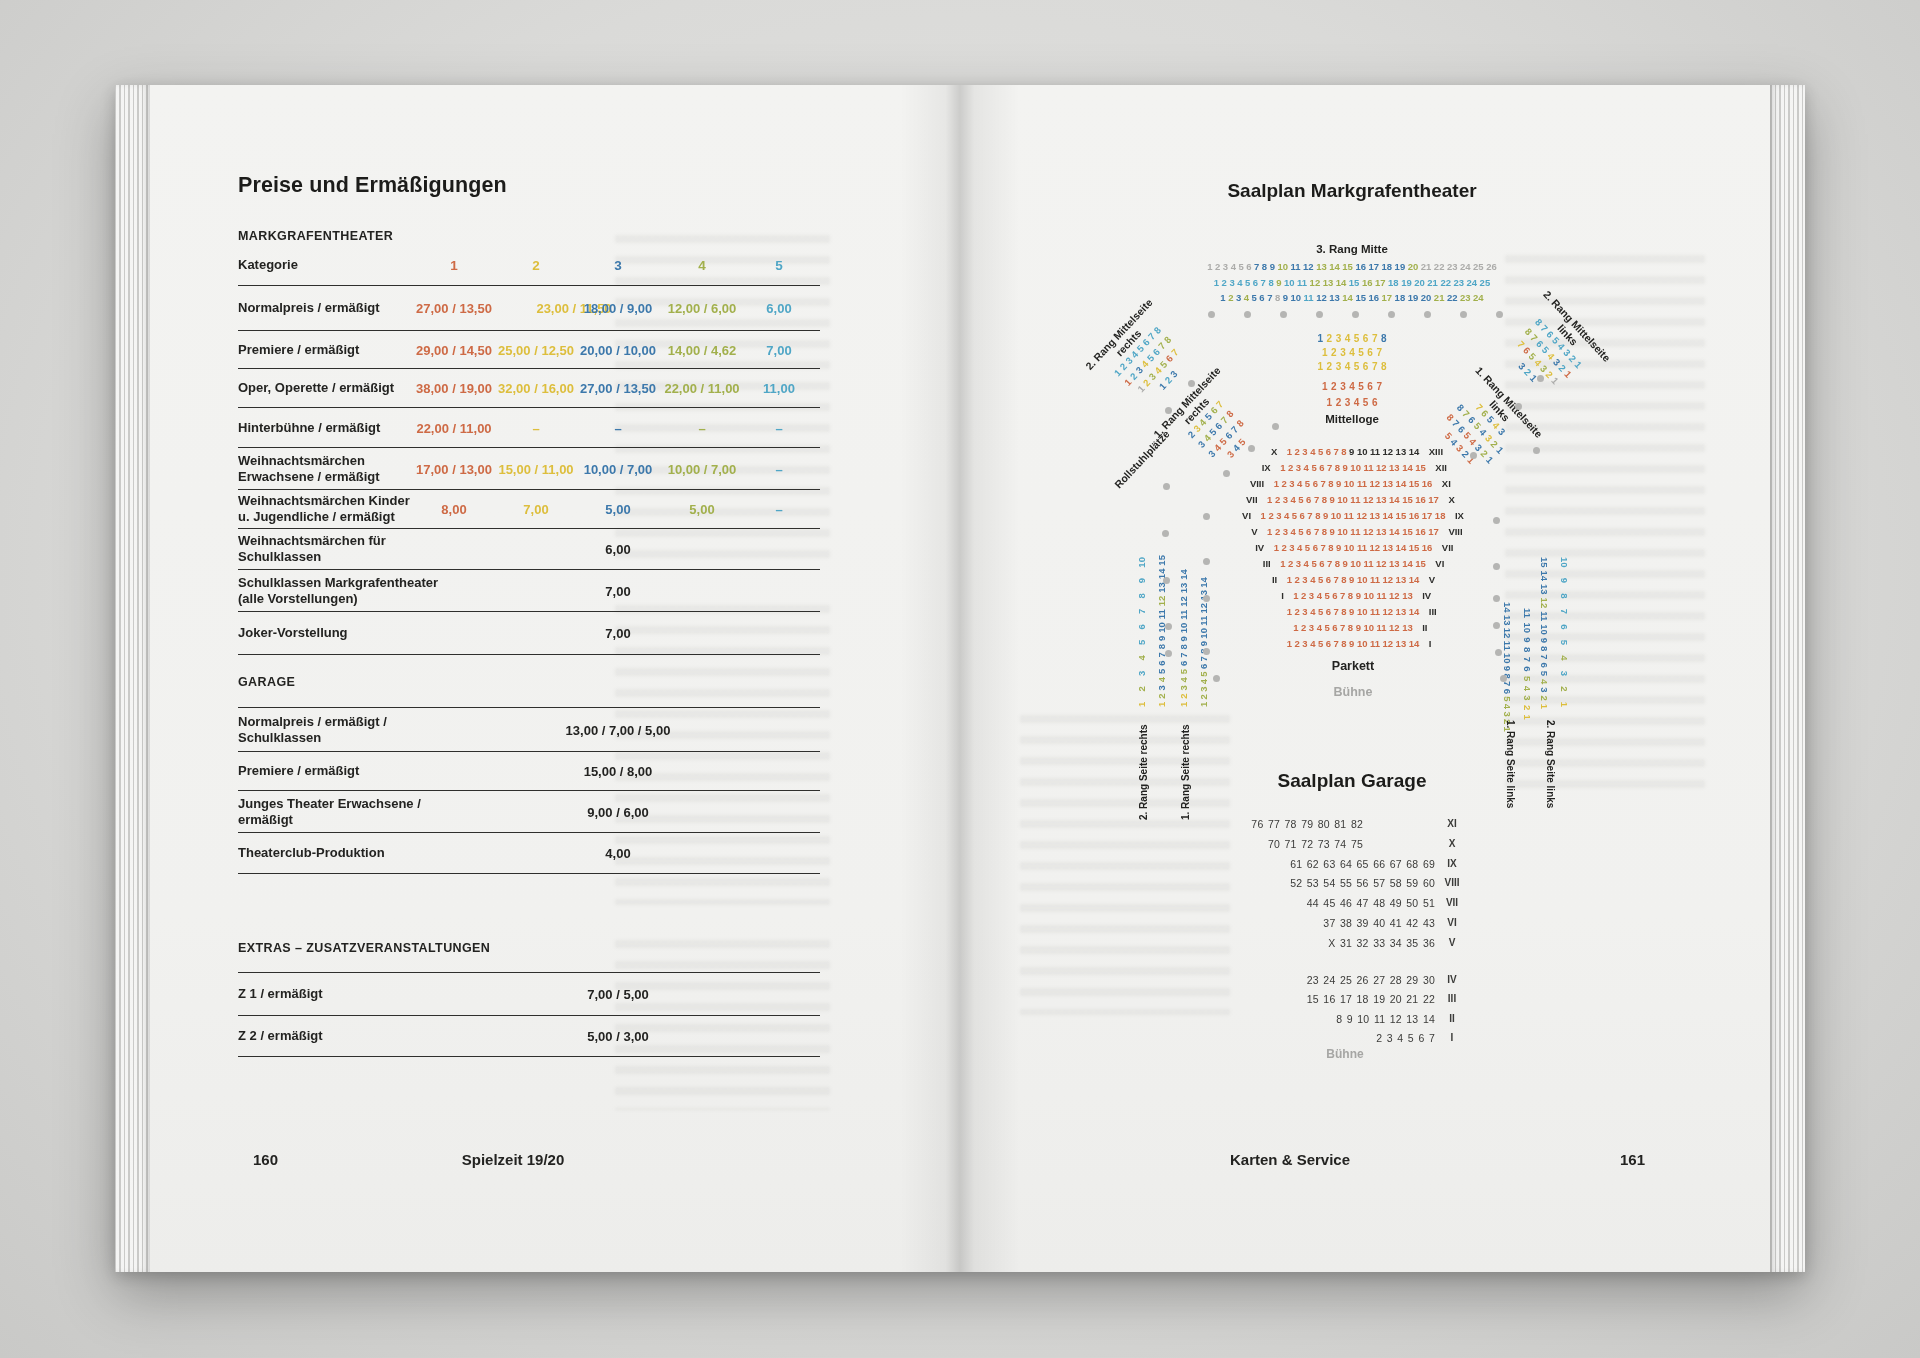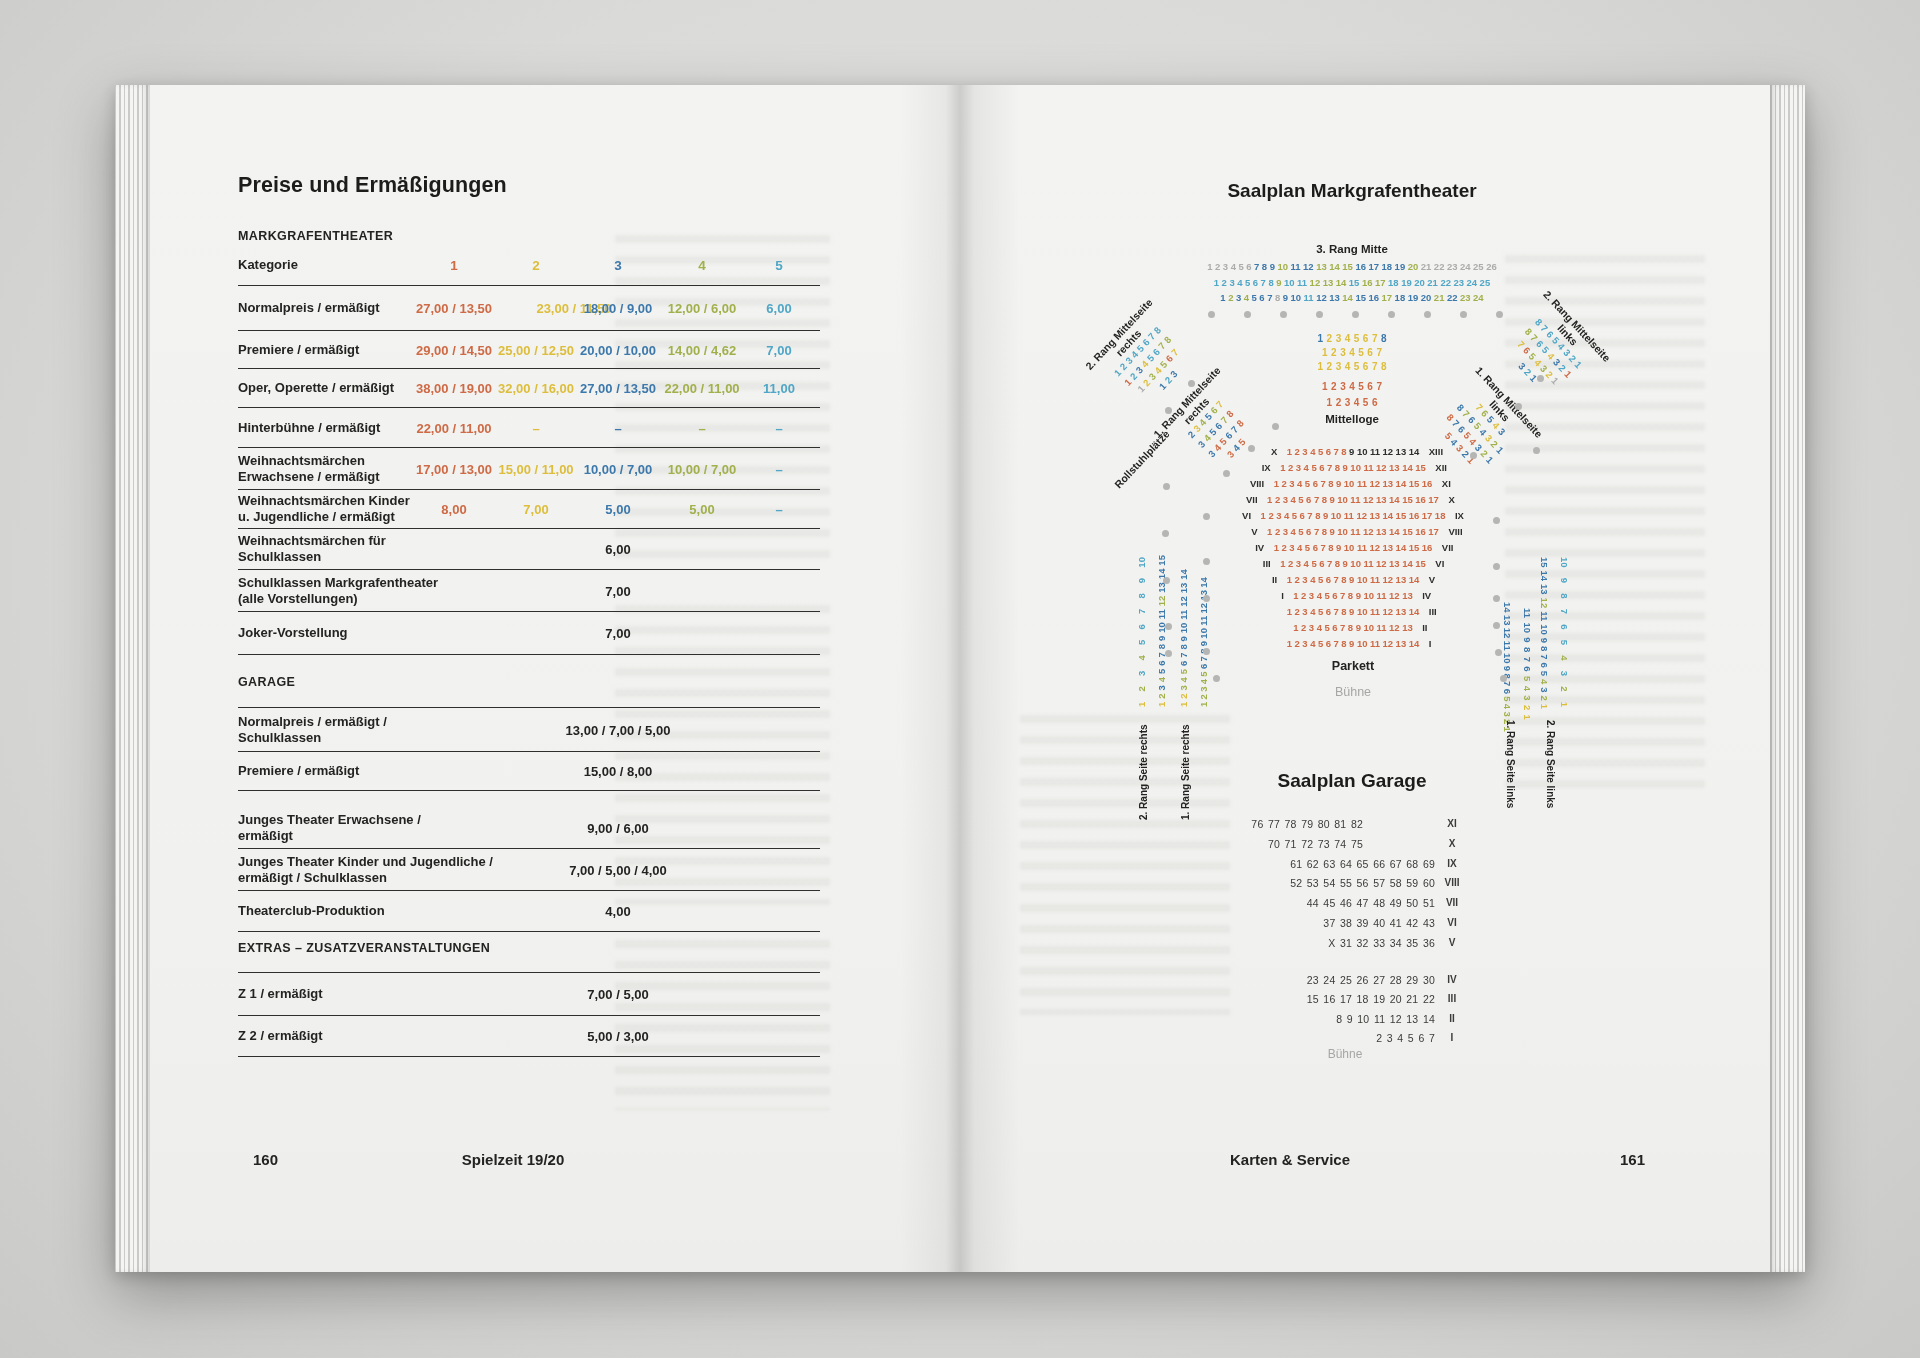--- a/index.html
+++ b/index.html
@@ -31,21 +31,21 @@
     line-height:16px;color:#232321;white-space:nowrap;}
   .pval{position:absolute;top:50%;transform:translate(-50%,-50%);font-size:13px;font-weight:600;white-space:nowrap;}
   .katnum{position:absolute;top:50%;transform:translate(-50%,-50%);font-size:13.5px;font-weight:700;}
   .c1{color:var(--cat1);} .c2{color:var(--cat2);} .c3{color:var(--cat3);} .c4{color:var(--cat4);} .c5{color:var(--cat5);}
   .ck{color:#232321;}
   .footer-text{position:absolute;top:1066px;font-size:15px;font-weight:600;color:#232321;}
 
   
   .map-title{position:absolute;left:392px;transform:translateX(-50%);font-size:19px;font-weight:700;color:#1c1c1a;white-space:nowrap;}
   .map-label{position:absolute;transform:translateX(-50%);font-size:11.5px;font-weight:700;color:#232321;white-space:nowrap;}
-  .stage-label{position:absolute;transform:translateX(-50%);font-size:12.5px;font-weight:400;color:#a6a6a4;white-space:nowrap;text-align:center;}
+  .stage-label{position:absolute;transform:translateX(-50%);font-size:12.5px;font-weight:700;color:#a6a6a4;white-space:nowrap;text-align:center;}
   .seat-row{position:absolute;display:flex;align-items:baseline;transform:translateX(-50%);font-weight:700;white-space:nowrap;}
   .sr-rang{gap:2.5px;font-size:9.5px;}
   .sr-loge{gap:3.5px;font-size:10px;}
   .sr-parkett{gap:2.5px;font-size:9.5px;}
   .seat{display:inline-block;}
   .s-r{color:var(--cat1);} .s-y{color:var(--cat2);} .s-b{color:var(--cat3);}
   .s-o{color:var(--cat4);} .s-c{color:var(--cat5);} .s-g{color:var(--seatgray);} .s-k{color:#2e2e2c;}
   .rn{font-size:9.5px;font-weight:700;color:#2e2e2c;}
   .rn-l{width:30px;text-align:right;margin-right:7px;}
   .rn-r{width:30px;text-align:left;margin-left:7px;}
@@ -180,33 +180,26 @@
                 <div>Schulklassen</div>
               </div>
               <span class="pval ck" style="left: 380px;">13,00 / 7,00 / 5,00</span>
             </div>
             <div class="prow" style="height: 38px;">
               <div class="plabel">
                 <div>Premiere / ermäßigt</div>
               </div>
               <span class="pval ck" style="left: 380px;">15,00 / 8,00</span>
             </div>
-            <div class="prow" style="height: 41px; margin-top: 16px;">
+            <div class="prow" style="height: 41px;">
               <div class="plabel">
                 <div>Junges Theater Erwachsene /</div>
                 <div>ermäßigt</div>
               </div>
               <span class="pval ck" style="left: 380px;">9,00 / 6,00</span>
-            </div>
-            <div class="prow" style="height: 41px;">
-              <div class="plabel">
-                <div>Junges Theater Kinder und Jugendliche /</div>
-                <div>ermäßigt / Schulklassen</div>
-              </div>
-              <span class="pval ck" style="left: 380px;">7,00 / 5,00 / 4,00</span>
             </div>
             <div class="prow" style="height: 40px;">
               <div class="plabel">
                 <div>Theaterclub-Produktion</div>
               </div>
               <span class="pval ck" style="left: 380px;">4,00</span>
             </div>
           </div>
           <div class="sec-heading" style="top: 856px;">EXTRAS – ZUSATZVERANSTALTUNGEN</div>
           <div class="ptable topline" style="top: 887px;">

